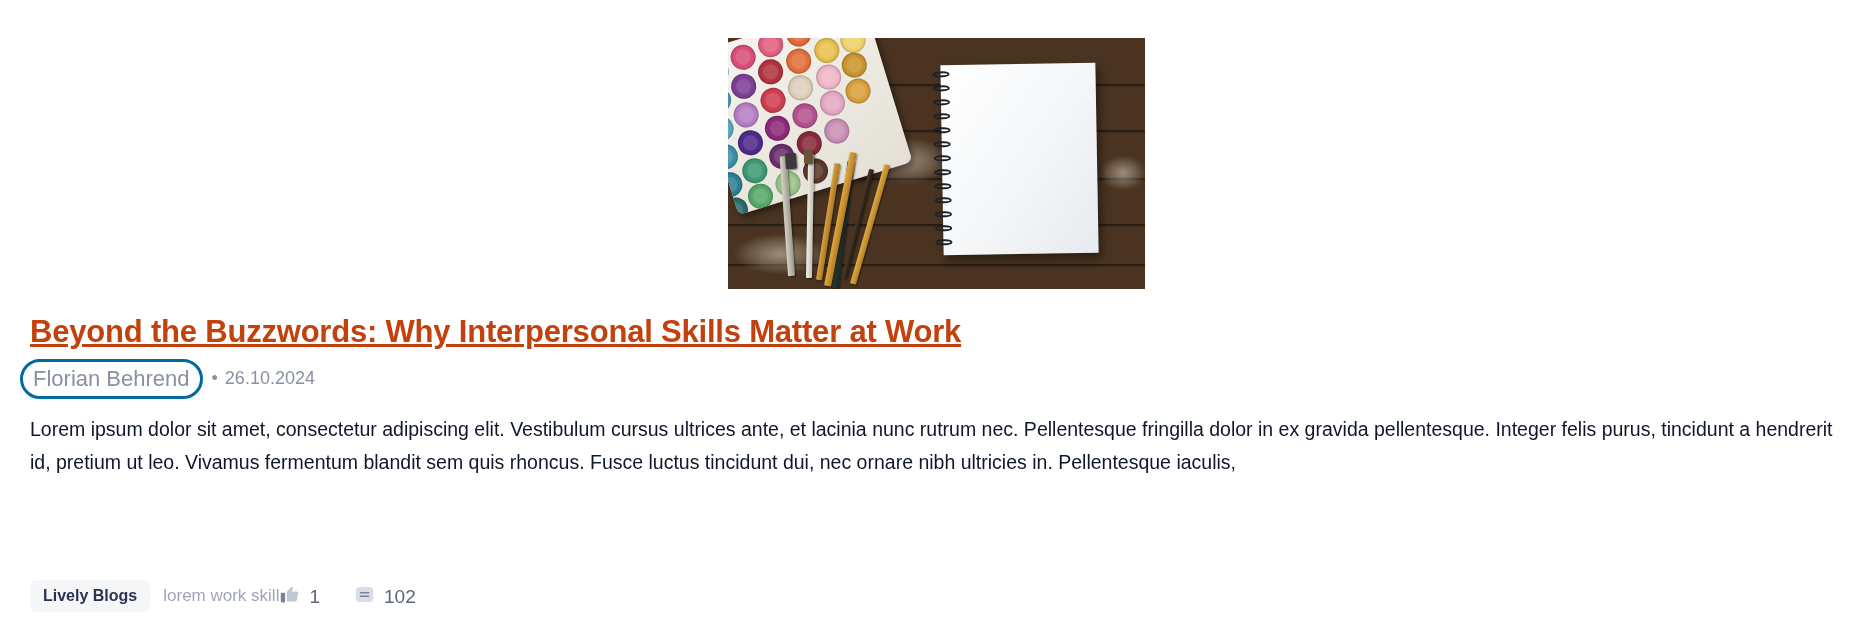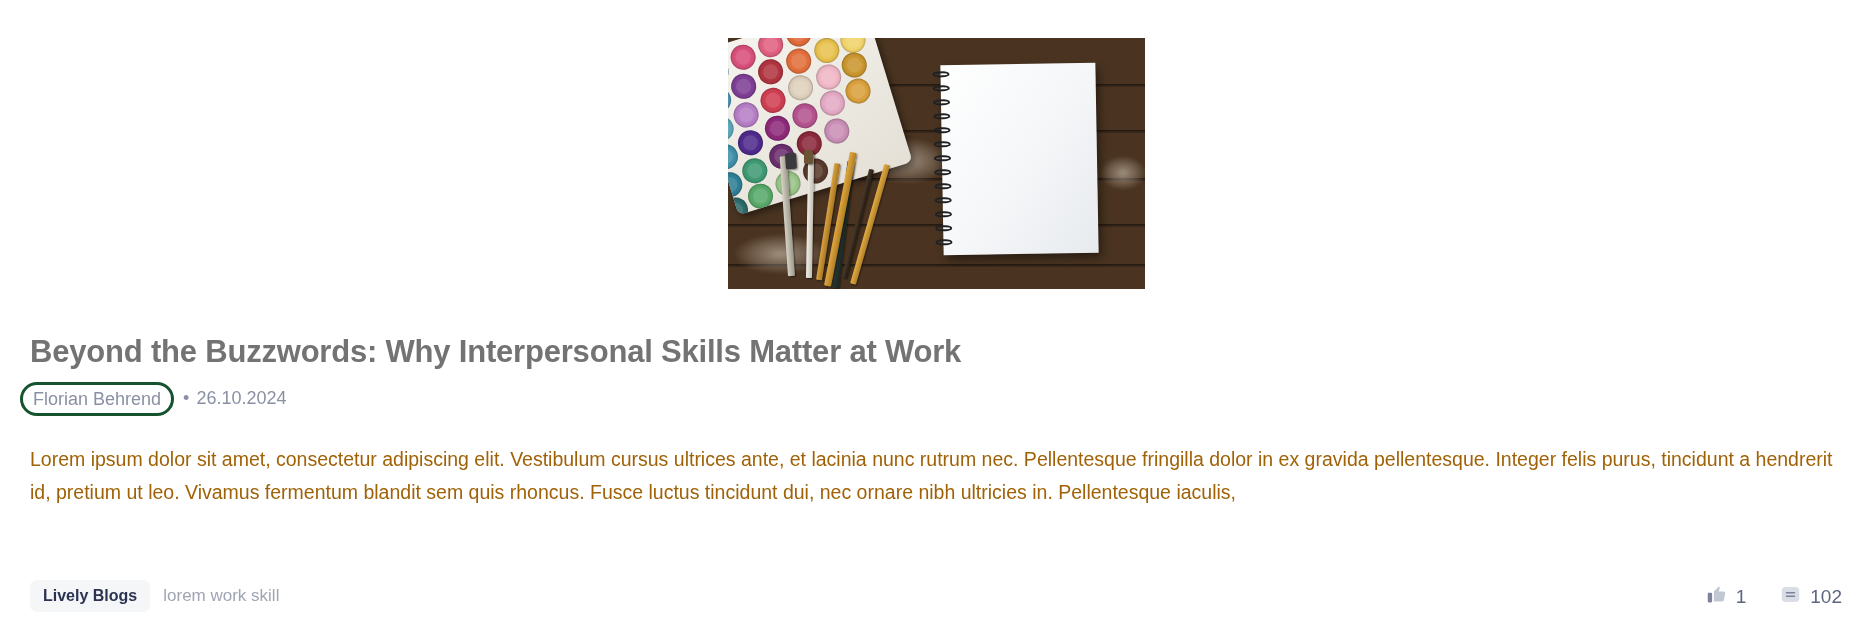--- a/index.html
+++ b/index.html
@@ -103,72 +103,72 @@
     position: absolute;
     left: -8px;
     width: 17px; height: 6px;
     border: 2px solid #1d2125;
     border-radius: 50%/60%;
     background: transparent;
   }
 
   
   .post-title {
-    margin: 44px 0 0 0;
+    margin: 24px 0 0 0;
     font-size: 31px;
     font-weight: bold;
     line-height: 1.22;
     letter-spacing: -0.2px;
-    color: #737373;
+    color: #c2410c;
+    text-decoration: underline;
   }
 
   .meta-row {
     display: flex;
     align-items: center;
     margin-top: 13px;
     height: 30px;
   }
   .author-link {
     display: inline-block;
-    font-size: 18px;
+    font-size: 22px;
     color: #8a90a3;
     padding: 3px 10px;
     margin-left: -10px;
     border-radius: 999px;
-    border: 3px solid #14532d;
+    border: 3px solid #0369a1;
     line-height: 1.25;
     text-decoration: none;
     background: transparent;
   }
   .meta-sep {
     color: #8a90a3;
     font-size: 18px;
     margin: 0 7px 0 9px;
   }
   .post-date {
     font-size: 18px;
     color: #8a90a3;
   }
 
   .post-excerpt {
-    margin: 29px 0 0 0;
+    margin: 19px 0 0 0;
     font-size: 19.5px;
     line-height: 1.72;
-    color: #a16207;
+    color: #0f172a;
     max-width: 1815px;
   }
 
   
   .post-footer {
     position: absolute;
     left: 30px; right: 30px;
     bottom: 28px;
     display: flex;
     align-items: center;
-    justify-content: space-between;
   }
   .footer-left {
     display: flex;
     align-items: center;
     gap: 13px;
   }
   .category-badge {
     display: inline-block;
     background: #f5f6f8;
     color: #2b3350;

